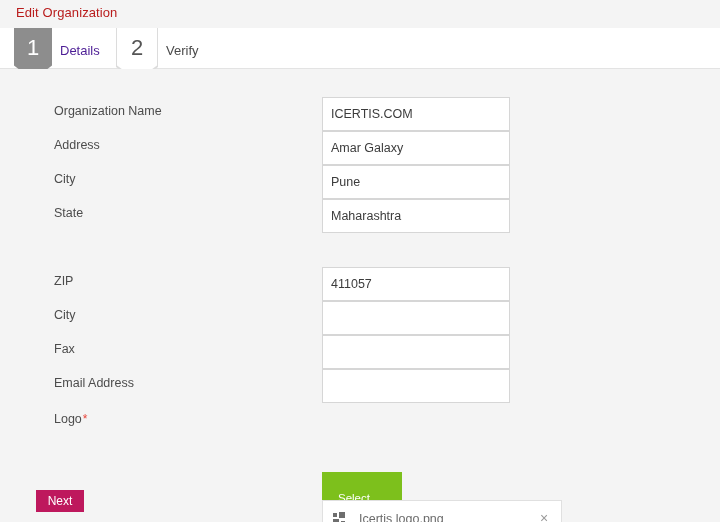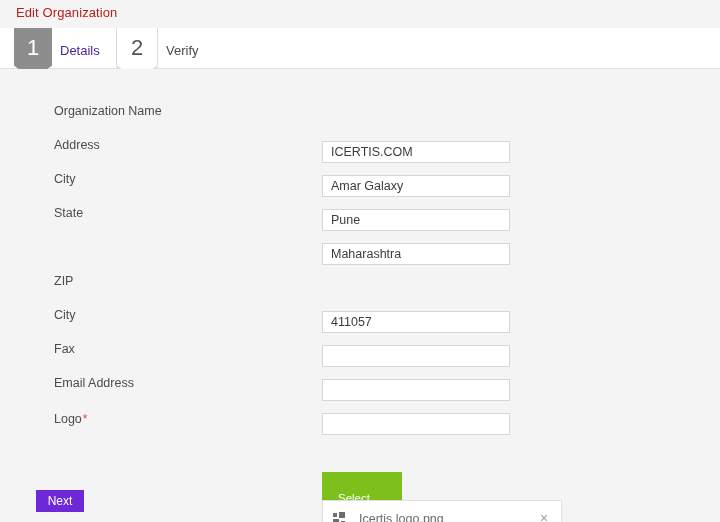--- a/index.html
+++ b/index.html
@@ -132,31 +132,30 @@
   .req {
     color: #e8443a;
     font-size: 12px;
     padding-left: 1px;
   }
   .form-input {
     position: absolute;
     left: 322px;
     top: 0;
     width: 188px;
-    height: 22px;
+    height: 34px;
     box-sizing: border-box;
     background: #ffffff;
     border: 1px solid #d6d6d6;
     padding: 0 8px;
     font-family: "Liberation Sans", sans-serif;
     font-size: 12.5px;
     color: #3c3c3c;
     outline: none;
     border-radius: 0;
-    margin-top: 44px;
   }
   .form-input::placeholder { color: #b5b5b5; }
 
   
   .logo-row {
     position: absolute;
     left: 0;
     top: 336px;
     width: 720px;
     height: 100px;
@@ -215,21 +214,21 @@
     cursor: pointer;
   }
 
   
   .next-btn {
     position: absolute;
     left: 36px;
     top: 490px;
     width: 48px;
     height: 22px;
-    background: #6d28d9;
+    background: #be185d;
     color: #ffffff;
     border: none;
     font-family: "Liberation Sans", sans-serif;
     font-size: 12px;
     line-height: 22px;
     text-align: center;
     padding: 0;
     cursor: pointer;
   }
 </style>

